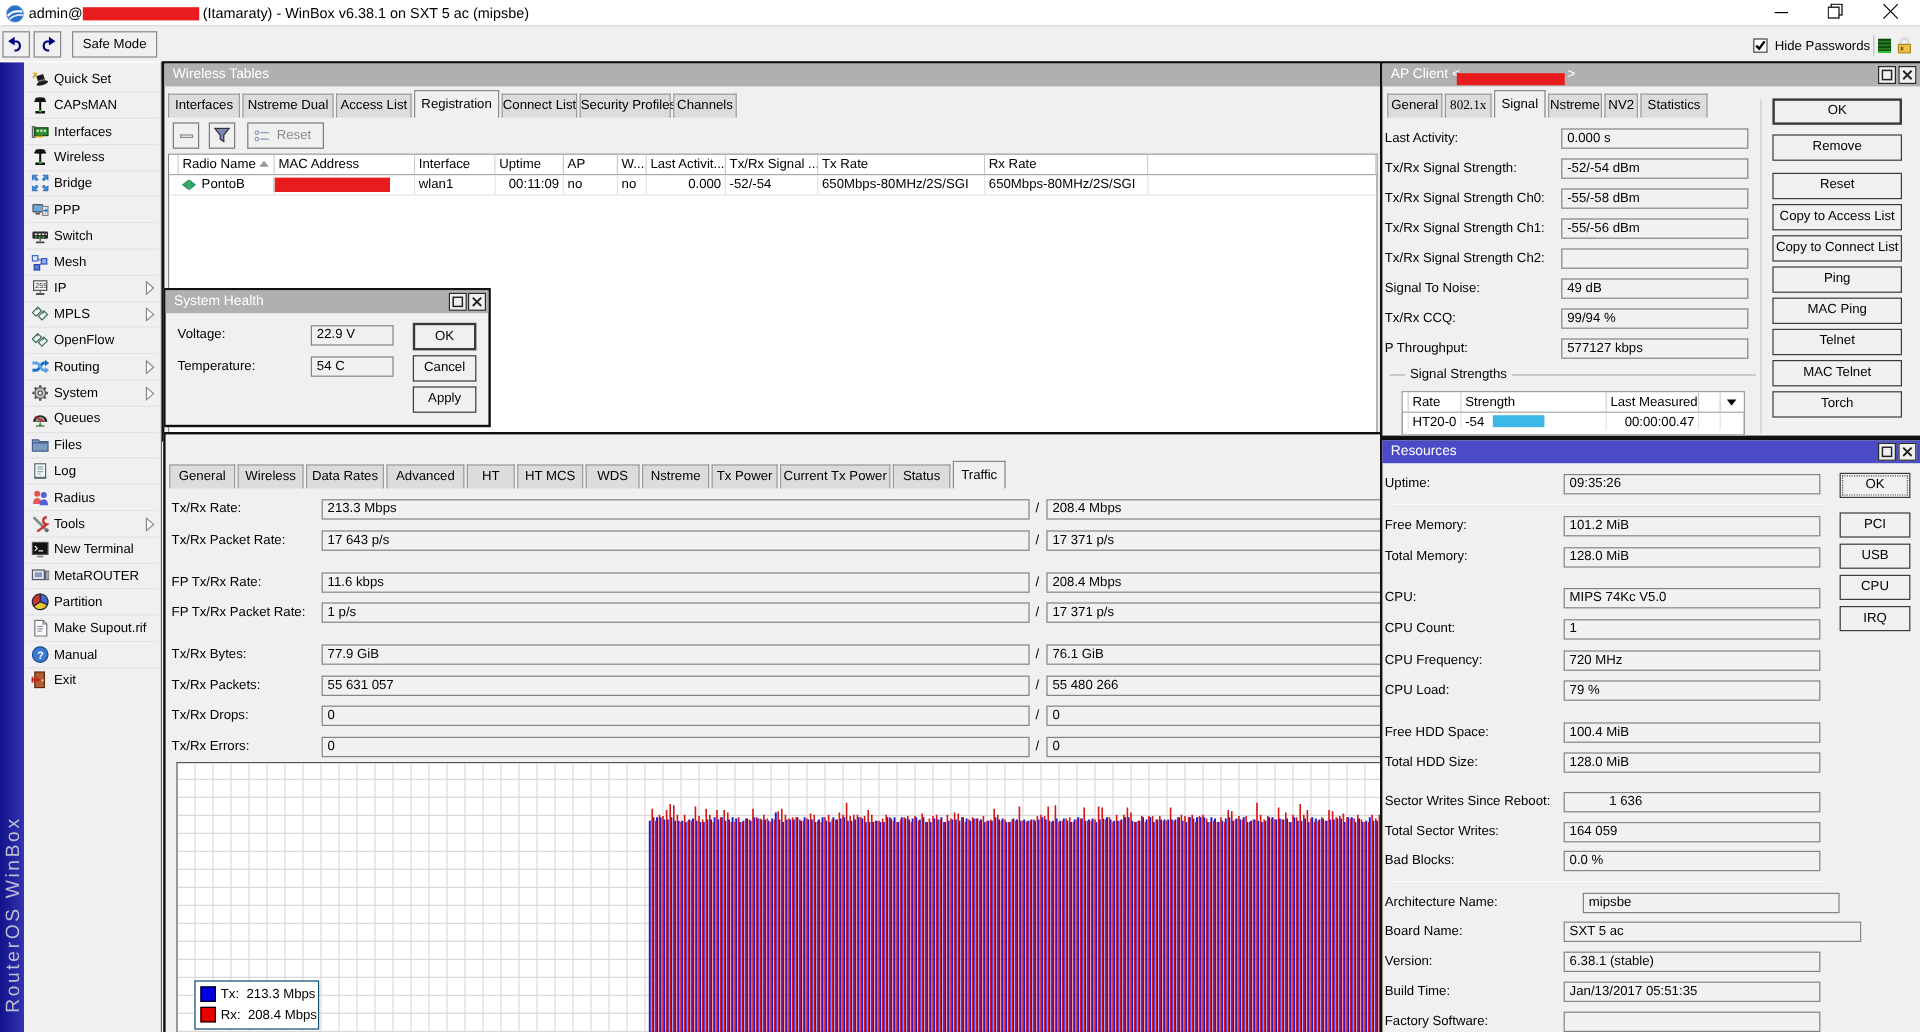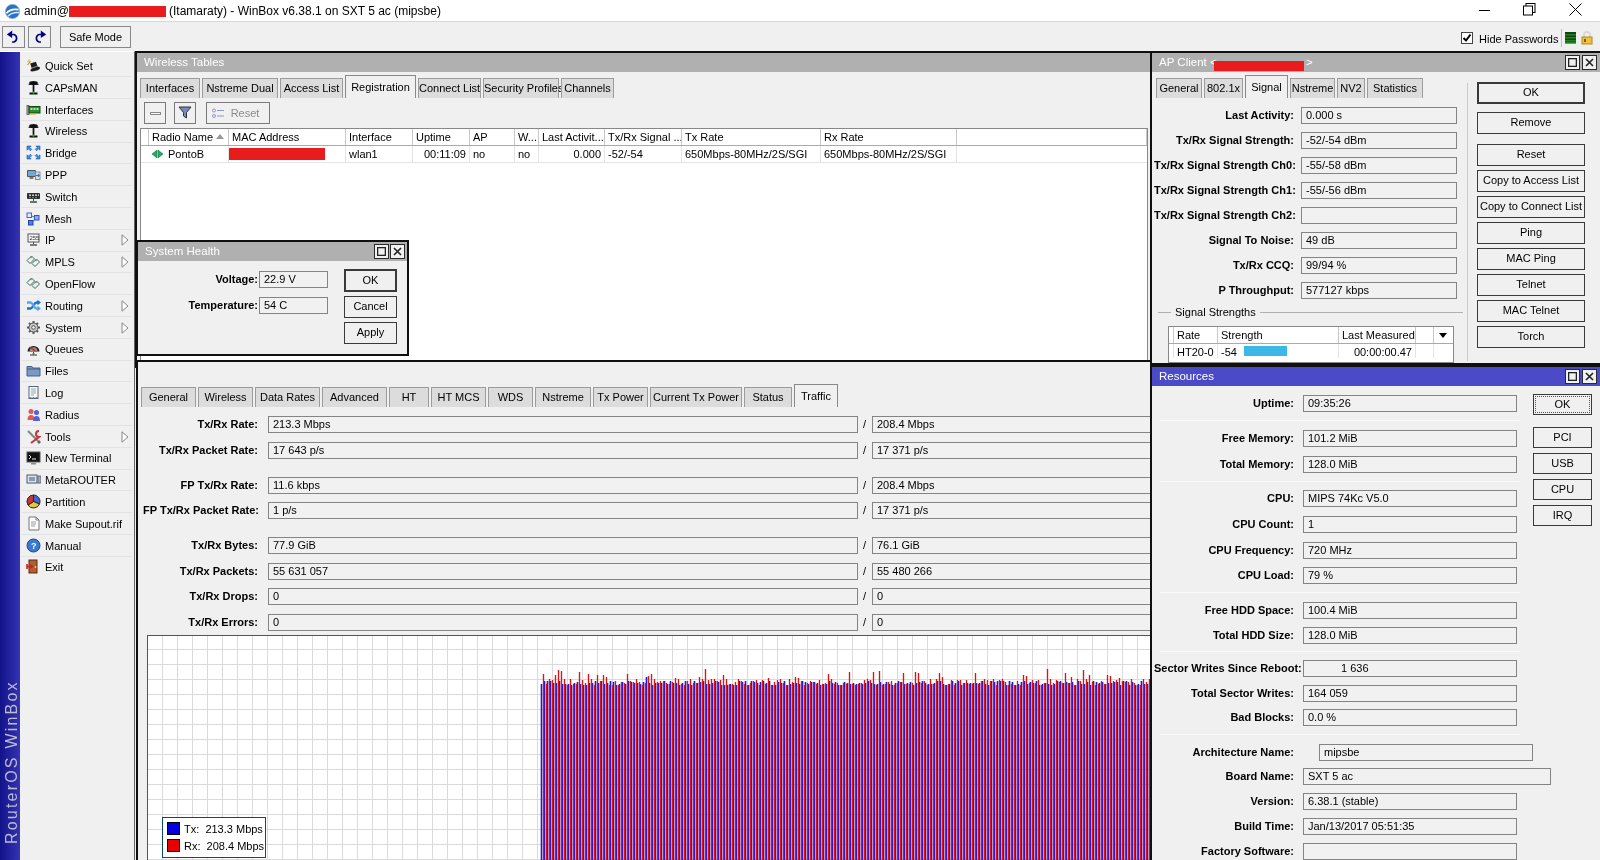--- a/index.html
+++ b/index.html
@@ -9,21 +9,21 @@
 .tbar{position:absolute;left:0;right:0;top:0;height:19px;background:#b0b0b0;color:#fff;
 font-size:11.5px;line-height:19px;padding-left:7px;}
 .tbar.blue{background:#4b4bc8;}
 .tbtn{position:absolute;top:2px;width:15px;height:15px;background:#f0f0f0;border:1px solid #2a2a2a;
 text-align:center;line-height:13px;font-size:10px;color:#000;font-weight:bold;}
 .tab{position:absolute;top:25px;height:20px;background:#dcdcdc;border:1px solid #9c9c9c;border-bottom:none;
 text-align:center;font-size:11px;line-height:19px;color:#000;white-space:nowrap;}
 .tab.sel{top:22px;height:23px;background:#f0f0f0;line-height:22px;z-index:3;border-color:#888;}
 .inp{position:absolute;height:17px;background:#f1f1f1;border:1px solid #848484;
 font-size:11px;line-height:15px;padding-left:4px;white-space:nowrap;overflow:hidden;}
-.lbl{position:absolute;height:17px;line-height:17px;text-align:right;white-space:nowrap;font-weight:bold;}
+.lbl{position:absolute;height:17px;line-height:17px;text-align:left;white-space:nowrap;}
 .btn{position:absolute;background:#f0f0f0;border:1px solid #3a3a3a;text-align:center;
 font-size:11px;}
 .sep{position:absolute;height:1px;background:#d7d7d7;border-bottom:1px solid #fbfbfb;}
 .vtext{position:absolute;transform:rotate(-90deg);transform-origin:left top;color:#bcbccc;
 font-size:16px;letter-spacing:2.2px;white-space:nowrap;}
 .mi{position:absolute;left:21px;right:1px;height:22px;}
 .mi span{position:absolute;left:24px;top:4px;font-size:11px;line-height:14px;}
 .mi svg{position:absolute;left:5px;top:3px;}
 .hdrc{position:absolute;top:0;height:16px;border-right:1px solid #c9c9c9;line-height:16px;
 padding-left:3px;background:#fff;white-space:nowrap;overflow:hidden;}
@@ -487,21 +487,21 @@
 </div>
 <div class="win" style="left:1150px;top:51px;width:455px;height:314px;z-index:3;">
 <div class="tbar">AP Client &lt;<div class="abs" style="left:62px;top:8px;width:90px;height:10px;background:#e81c1c;"></div><div class="abs" style="left:154px;top:0;">&gt;</div></div>
 <div class="tbtn" style="right:23px;"><svg width="9" height="9" viewBox="0 0 9 9" style="margin-top:2px">
         <rect x="0.5" y="0.5" width="8" height="8" fill="none" stroke="#222" stroke-width="1.6"></rect>
       </svg></div>
 <div class="tbtn" style="right:6px;"><svg width="9" height="9" viewBox="0 0 9 9" style="margin-top:2px">
         <path d="M1 1 L8 8 M8 1 L1 8" stroke="#222" stroke-width="1.6"></path>
       </svg></div>
 <div class="tab" style="left:4px;width:46px;">General</div>
-<div class="tab" style="left:52px;width:39px;">802.1x</div>
+<div class="tab" style="left:52px;width:39px;font-family:Liberation Serif, serif;">802.1x</div>
 <div class="tab sel" style="left:93px;width:43px;">Signal</div>
 <div class="tab" style="left:138px;width:45px;">Nstreme</div>
 <div class="tab" style="left:185px;width:28px;">NV2</div>
 <div class="tab" style="left:215px;width:56px;">Statistics</div>
 <div class="lbl" style="left:2px;top:54px;width:140px;">Last Activity:</div>
 <div class="inp" style="left:149px;top:54px;width:156px;height:17px;">0.000 s</div>
 <div class="lbl" style="left:2px;top:79px;width:140px;">Tx/Rx Signal Strength:</div>
 <div class="inp" style="left:149px;top:79px;width:156px;height:17px;">-52/-54 dBm</div>
 <div class="lbl" style="left:2px;top:104px;width:140px;">Tx/Rx Signal Strength Ch0:</div>
 <div class="inp" style="left:149px;top:104px;width:156px;height:17px;">-55/-58 dBm</div>

